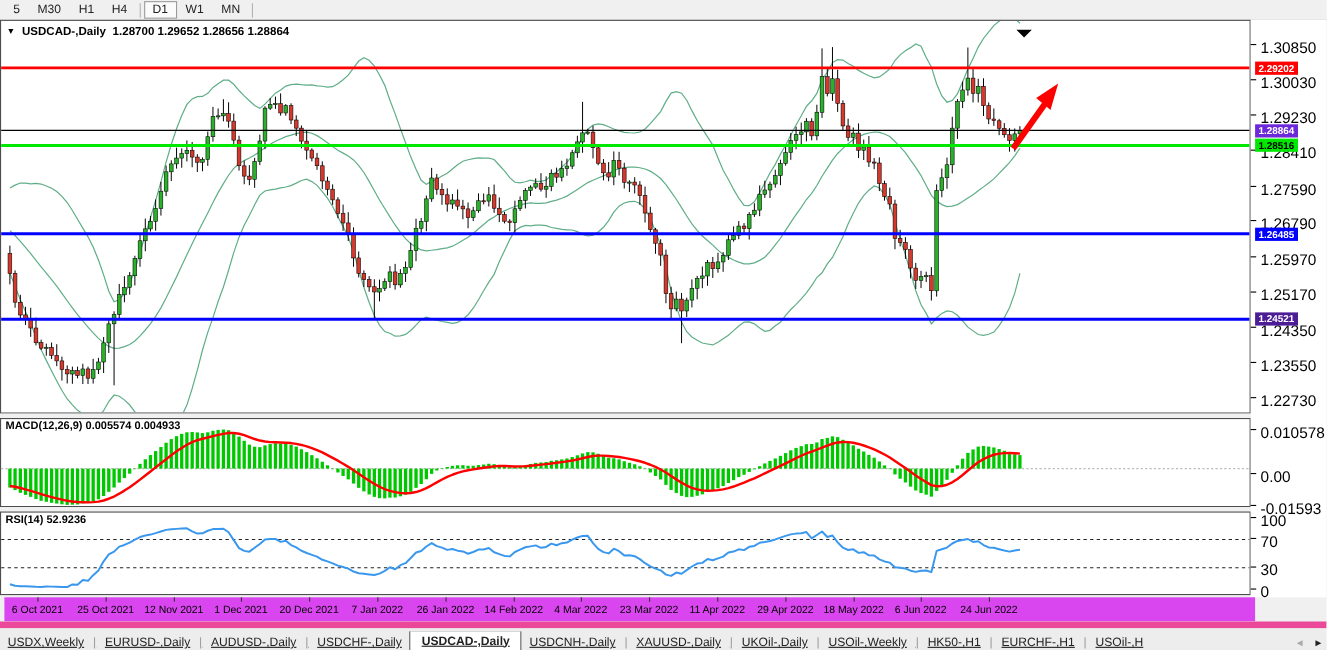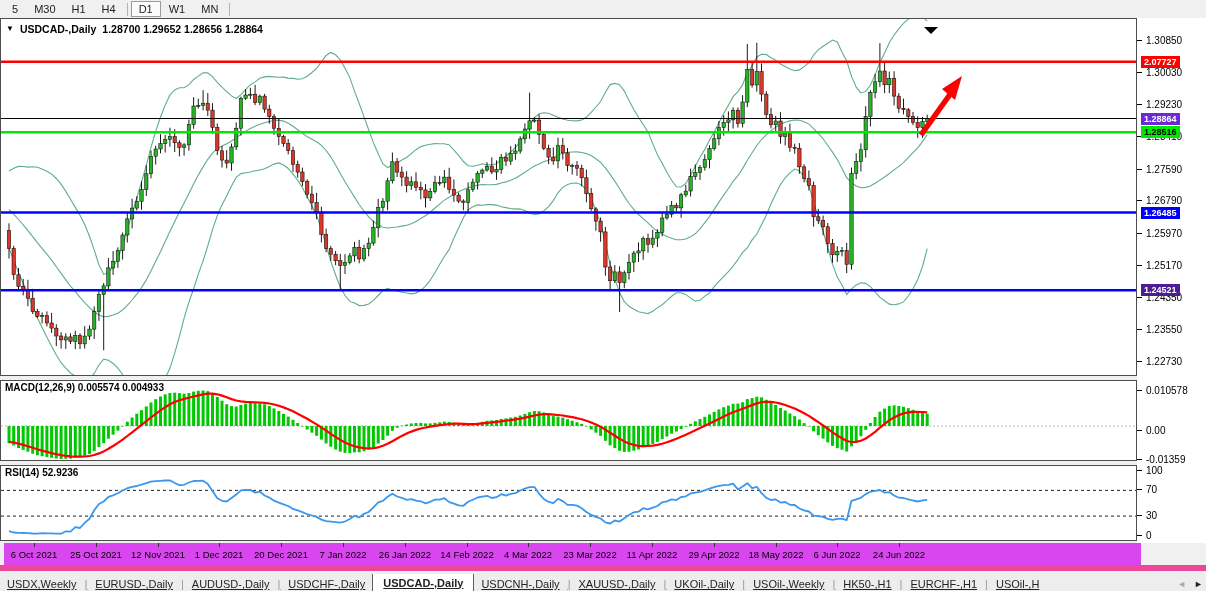--- a/index.html
+++ b/index.html
@@ -26,21 +26,21 @@
   svg{display:block}
   
   .chart-title{
     position:absolute;left:6px;top:23px;font-size:10.5px;font-weight:bold;color:#000;
     display:flex;align-items:center;gap:6px;z-index:5;white-space:nowrap;
   }
   .dd-icon{font-size:8px;position:relative;top:-1px}
   .ind-label{position:absolute;font-size:10px;font-weight:bold;color:#000;z-index:5;white-space:nowrap}
   
   #axis-col{position:absolute;left:1137px;top:18px;width:69px;height:525px;background:#fff}
-  .alabel{position:absolute;left:9px;font-size:10px;color:#000;white-space:nowrap;z-index:1}
+  .alabel{position:absolute;left:9px;font-size:14px;color:#000;white-space:nowrap;z-index:1}
   .atick{position:absolute;left:0;width:5px;height:1px;background:#000}
   .plabel{
     position:absolute;left:4px;font-size:9px;font-weight:bold;padding:1px 3px 1px 3px;
     z-index:3;white-space:nowrap;line-height:10px;
   }
   
   #time-axis{position:absolute;left:4px;top:543px;width:1137px;height:22px;background:#d946ef}
   .dlabel{position:absolute;top:6px;font-size:9.5px;color:#000;transform:translateX(-50%);white-space:nowrap}
   .dtick{position:absolute;top:0;width:1px;height:4px;background:#333}
   
@@ -718,31 +718,31 @@
     <div class="atick" style="top:215px"></div>
     <div class="alabel" style="top:210px">1.25970</div>
     <div class="atick" style="top:247px"></div>
     <div class="alabel" style="top:242px">1.25170</div>
     <div class="atick" style="top:279px"></div>
     <div class="alabel" style="top:274px">1.24350</div>
     <div class="atick" style="top:311px"></div>
     <div class="alabel" style="top:306px">1.23550</div>
     <div class="atick" style="top:343px"></div>
     <div class="alabel" style="top:338px">1.22730</div>
-    <div class="plabel" style="top:38px;background:#ff0000;color:#ffffff">2.07727</div>
+    <div class="plabel" style="top:38px;background:#ff0000;color:#ffffff">2.29202</div>
     <div class="plabel" style="top:108px;background:#00e800;color:#000000">1.28516</div>
     <div class="plabel" style="top:189px;background:#0000ff;color:#ffffff">1.26485</div>
     <div class="plabel" style="top:266px;background:#4c1d95;color:#ffffff">1.24521</div>
     <div class="plabel" style="top:95px;background:#6d28d9;color:#ffffff;z-index:4">1.28864</div>
     <div class="atick" style="top:372px"></div>
     <div class="alabel" style="top:367px">0.010578</div>
     <div class="atick" style="top:412px"></div>
     <div class="alabel" style="top:407px">0.00</div>
     <div class="atick" style="top:441px"></div>
-    <div class="alabel" style="top:436px">-0.01359</div>
+    <div class="alabel" style="top:436px">-0.01593</div>
     <div class="atick" style="top:452px"></div>
     <div class="alabel" style="top:447px">100</div>
     <div class="atick" style="top:471px"></div>
     <div class="alabel" style="top:466px">70</div>
     <div class="atick" style="top:497px"></div>
     <div class="alabel" style="top:492px">30</div>
     <div class="atick" style="top:517px"></div>
     <div class="alabel" style="top:512px">0</div>
   </div>
 

